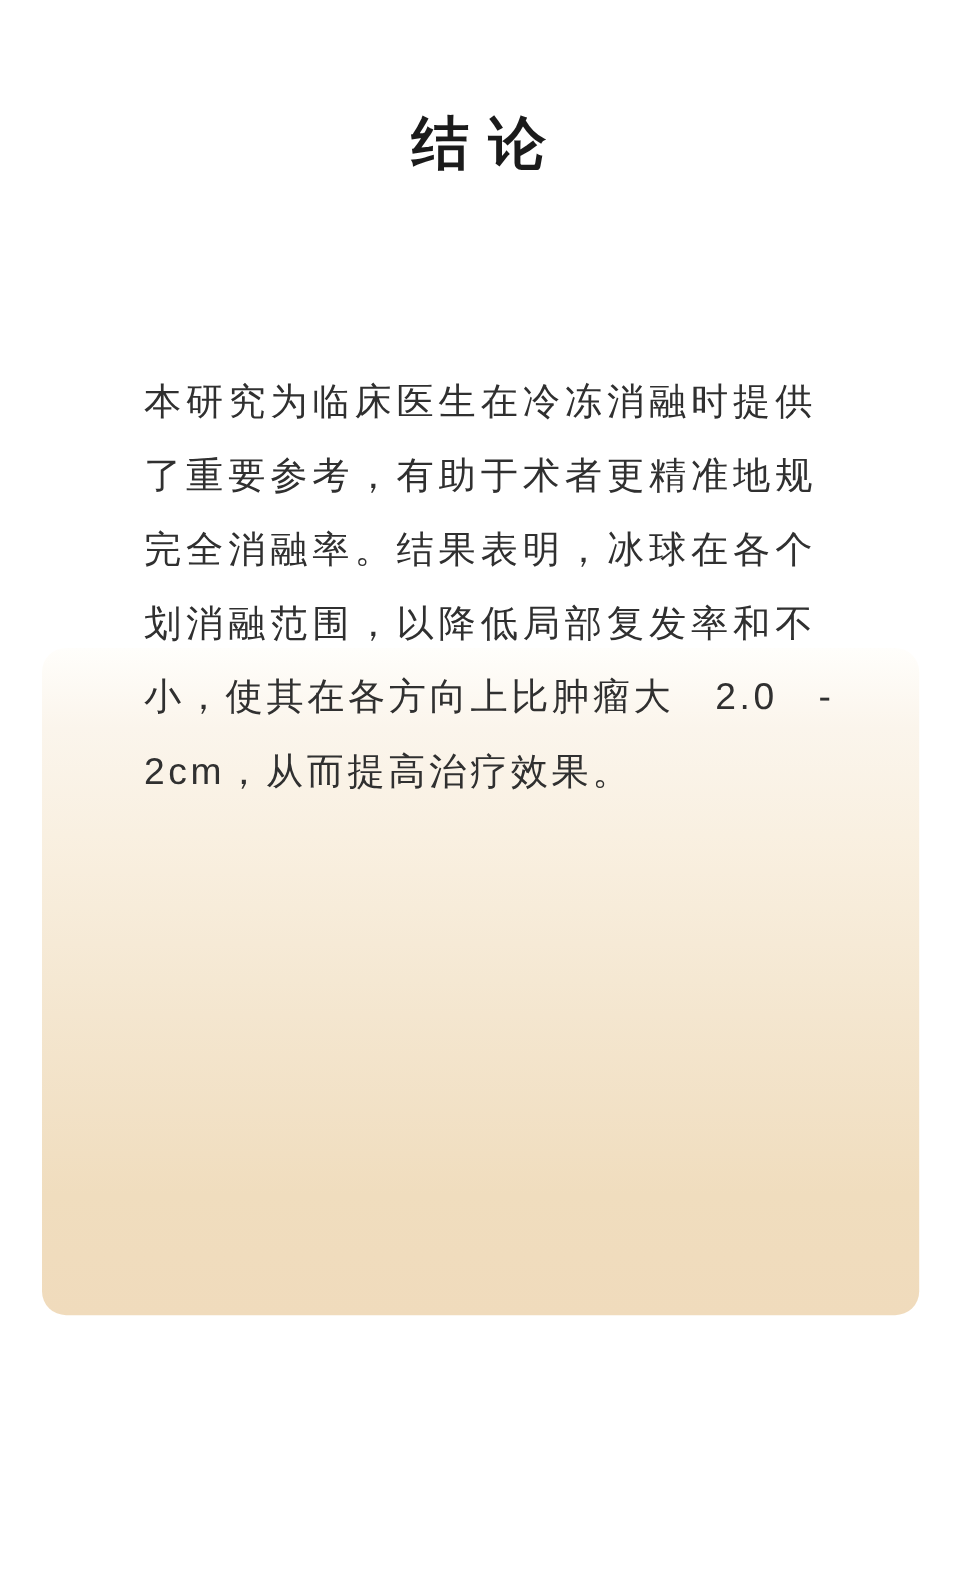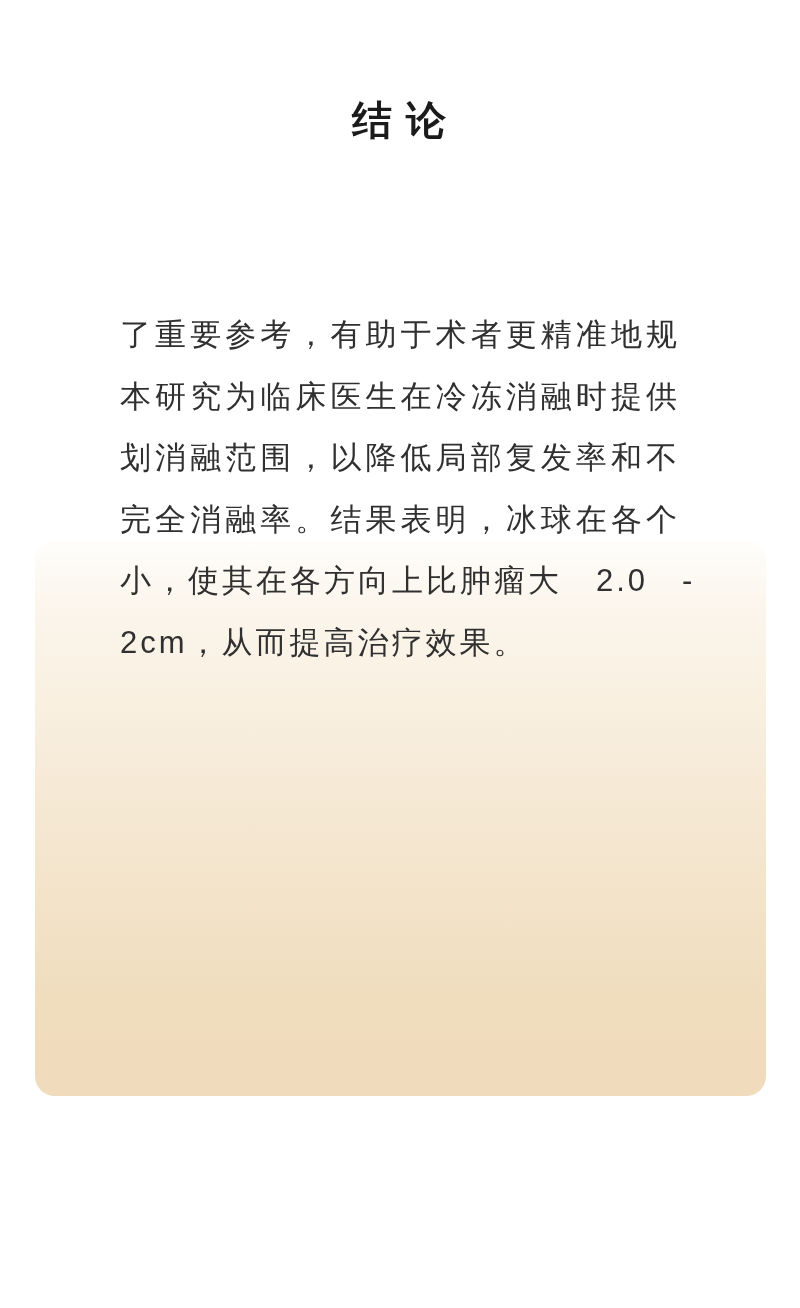--- a/index.html
+++ b/index.html
@@ -27,21 +27,21 @@
       #f0ddbe 82%,
       #f0dbbc 100%);
   }
   .slide-title {
     position: absolute;
     top: 95px;
     left: 0;
     width: 800px;
     text-align: center;
     font-family: "Liberation Serif", "DejaVu Serif", serif;
-    font-size: 40px;
+    font-size: 48px;
     font-weight: 700;
     line-height: 52px;
     color: #1b1b1b;
     letter-spacing: 2px;
   }
   .body-text {
     position: absolute;
     left: 120px;
     top: 304px;
     width: 560px;
@@ -62,19 +62,19 @@
   }
 </style>
 </head>
 <body>
 
 <div class="gradient-panel"></div>
 
 <h1 class="slide-title">结 论</h1>
 
 <div class="body-text">
+  <div class="line">本研究为临床医生在冷冻消融时提供</div>
   <div class="line">了重要参考，有助于术者更精准地规</div>
-  <div class="line">本研究为临床医生在冷冻消融时提供</div>
+  <div class="line">完全消融率。结果表明，冰球在各个</div>
   <div class="line">划消融范围，以降低局部复发率和不</div>
-  <div class="line">完全消融率。结果表明，冰球在各个</div>
   <div class="line">小，使其在各方向上比肿瘤大　2.0　-</div>
   <div class="line last">2cm，从而提高治疗效果。</div>
 </div>
 
 </body></html>

